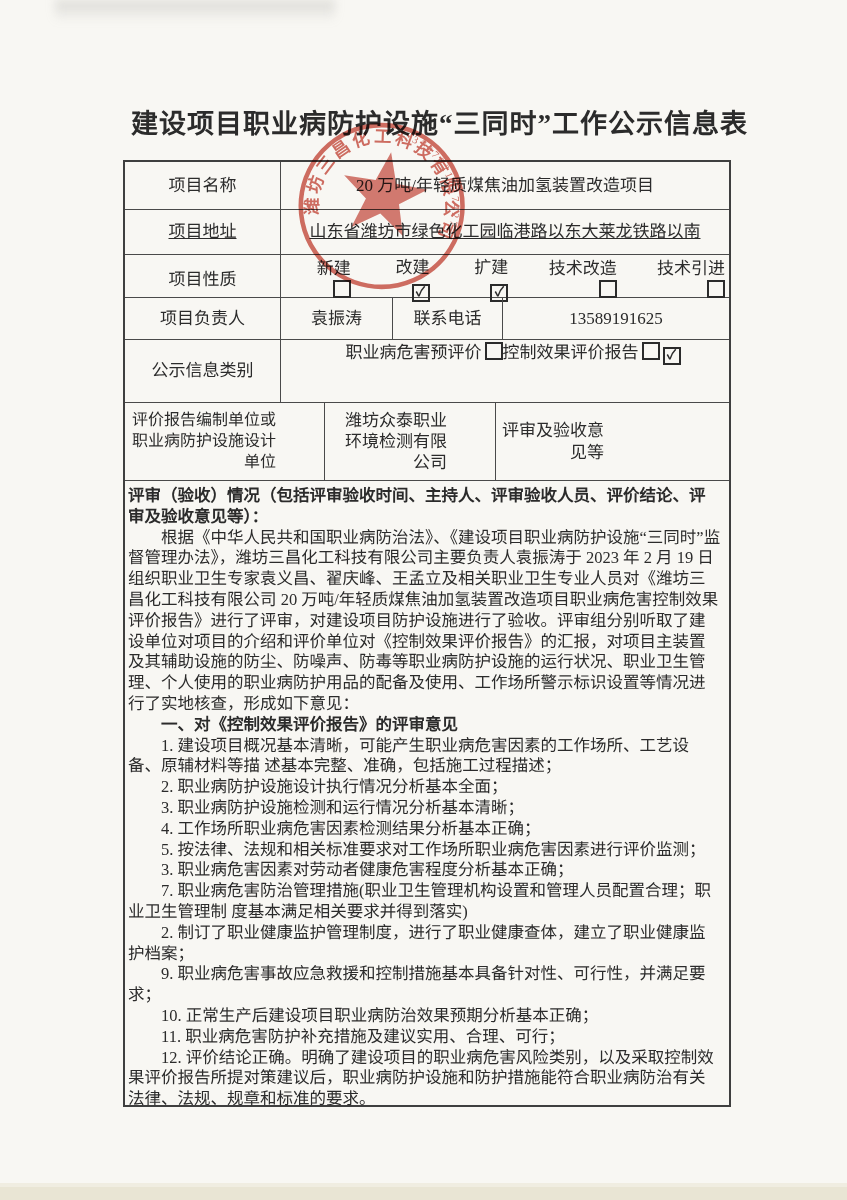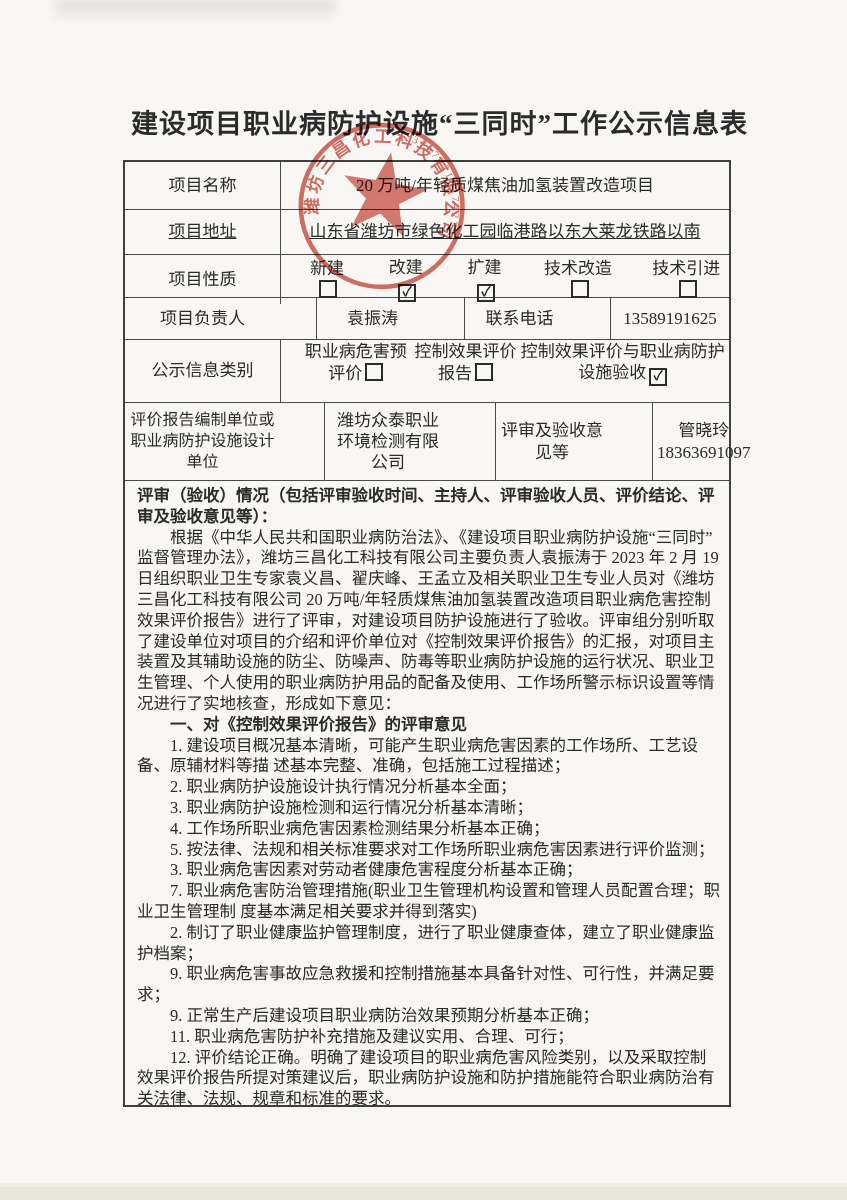--- a/index.html
+++ b/index.html
@@ -23,43 +23,43 @@
 
   
   .tbl{
     position:absolute;left:123px;top:160px;width:608px;
     border:2.5px solid #3f3f3f;box-sizing:border-box;
     font-size:17px;
   }
   .row{display:grid;border-top:1.5px solid #4a4a4a;box-sizing:border-box;}
   .row:first-child{border-top:none;}
   .cell{border-left:1.5px solid #4a4a4a;box-sizing:border-box;
-    display:flex;align-items:center;justify-content:center;text-align:center;
+    display:flex;align-items:center;justify-content:center;text-align:right;
     padding:2px 4px;line-height:1.25;}
   .cell:first-child{border-left:none;}
 
   .r-name{grid-template-columns:155px 1fr;height:47px;}
   .r-addr{grid-template-columns:155px 1fr;height:45px;text-decoration:underline;}
   .r-nature{grid-template-columns:155px 1fr;height:43px;}
-  .r-leader{grid-template-columns:155px 112px 110px 1fr;height:42px;gap:36px;}
+  .r-leader{grid-template-columns:155px 112px 110px 1fr;height:42px;}
   .r-pub{grid-template-columns:155px 1fr;height:63px;}
   .r-unit{grid-template-columns:155px 127px 113px 1fr;height:78px;gap:44px;}
   .r-review{grid-template-columns:1fr;height:625px;}
 
   .nature-cell{justify-content:flex-start;padding-left:22px;gap:31px;}
   .pub-cell{align-items:flex-start;justify-content:center;
     padding-left:20px;line-height:20.5px;}
   .unit-label{font-size:16px;line-height:1.3;}
 
   .cb{display:inline-block;width:14px;height:14px;border:2px solid #2b2b2b;
     line-height:12px;text-align:center;font-size:13px;font-weight:700;
     margin-left:3px;vertical-align:-2px;box-sizing:content-box;}
   .cb.checked::after{content:"✓";}
 
-  .review-cell{display:block;padding:5px 8px 0 12px;text-align:left;
+  .review-cell{display:block;padding:5px 8px 0 3px;text-align:left;
     font-size:16.5px;line-height:20.8px;}
   .review-cell p{margin:0;}
   .rv-head{font-weight:700;}
   .rv-ind{text-indent:2em;}
   .rv-sub{font-weight:700;text-indent:2em;}
 
   
   .stamp{position:absolute;left:288px;top:110px;width:188px;height:188px;
     opacity:.82;mix-blend-mode:multiply;transform:rotate(10deg);}
   .stamp text{font-family:"Liberation Serif","DejaVu Serif",serif;}
@@ -99,46 +99,45 @@
     <div class="cell">袁振涛</div>
     <div class="cell">联系电话</div>
     <div class="cell">13589191625</div>
   </div>
 
   <div class="row r-pub">
     <div class="cell">公示信息类别</div>
     <div class="cell pub-cell">
       <span><span>职业病危害预评价</span><span class="cb"></span></span>
       <span><span>控制效果评价报告</span><span class="cb"></span></span>
-      <span><span>控制效果评价与职业病防护设施验收</span><span class="cb checked"></span></span>
+      <span><span class="cb checked"></span></span>
     </div>
   </div>
 
   <div class="row r-unit">
     <div class="cell unit-label">评价报告编制单位或职业病防护设施设计单位</div>
     <div class="cell">潍坊众泰职业环境检测有限公司</div>
     <div class="cell">评审及验收意见等</div>
-    <div class="cell">管晓玲 18363691097</div>
   </div>
 
   <div class="row r-review">
     <div class="cell review-cell">
       <p class="rv-head">评审（验收）情况（包括评审验收时间、主持人、评审验收人员、评价结论、评审及验收意见等）：</p>
       <p class="rv-ind">根据《中华人民共和国职业病防治法》、《建设项目职业病防护设施“三同时”监督管理办法》，潍坊三昌化工科技有限公司主要负责人袁振涛于 2023 年 2 月 19 日组织职业卫生专家袁义昌、翟庆峰、王孟立及相关职业卫生专业人员对《潍坊三昌化工科技有限公司 20 万吨/年轻质煤焦油加氢装置改造项目职业病危害控制效果评价报告》进行了评审，对建设项目防护设施进行了验收。评审组分别听取了建设单位对项目的介绍和评价单位对《控制效果评价报告》的汇报，对项目主装置及其辅助设施的防尘、防噪声、防毒等职业病防护设施的运行状况、职业卫生管理、个人使用的职业病防护用品的配备及使用、工作场所警示标识设置等情况进行了实地核查，形成如下意见：</p>
       <p class="rv-sub">一、对《控制效果评价报告》的评审意见</p>
       <p class="rv-ind">1. 建设项目概况基本清晰，可能产生职业病危害因素的工作场所、工艺设备、原辅材料等描 述基本完整、准确，包括施工过程描述；</p>
       <p class="rv-ind">2. 职业病防护设施设计执行情况分析基本全面；</p>
       <p class="rv-ind">3. 职业病防护设施检测和运行情况分析基本清晰；</p>
       <p class="rv-ind">4. 工作场所职业病危害因素检测结果分析基本正确；</p>
       <p class="rv-ind">5. 按法律、法规和相关标准要求对工作场所职业病危害因素进行评价监测；</p>
       <p class="rv-ind">3. 职业病危害因素对劳动者健康危害程度分析基本正确；</p>
       <p class="rv-ind">7. 职业病危害防治管理措施(职业卫生管理机构设置和管理人员配置合理；职业卫生管理制 度基本满足相关要求并得到落实)</p>
       <p class="rv-ind">2. 制订了职业健康监护管理制度，进行了职业健康查体，建立了职业健康监护档案；</p>
       <p class="rv-ind">9. 职业病危害事故应急救援和控制措施基本具备针对性、可行性，并满足要求；</p>
-      <p class="rv-ind">9. 正常生产后建设项目职业病防治效果预期分析基本正确；</p>
+      <p class="rv-ind">10. 正常生产后建设项目职业病防治效果预期分析基本正确；</p>
       <p class="rv-ind">11. 职业病危害防护补充措施及建议实用、合理、可行；</p>
       <p class="rv-ind">12. 评价结论正确。明确了建设项目的职业病危害风险类别，以及采取控制效果评价报告所提对策建议后，职业病防护设施和防护措施能符合职业病防治有关法律、法规、规章和标准的要求。</p>
     </div>
   </div>
 
 </div>
 
 <svg class="stamp" viewBox="0 0 186 186" aria-hidden="true">
   <defs>
     <path id="arc-name" d="M 33.8 116.5 A 63 63 0 1 1 152.2 116.5" fill="none"></path>

